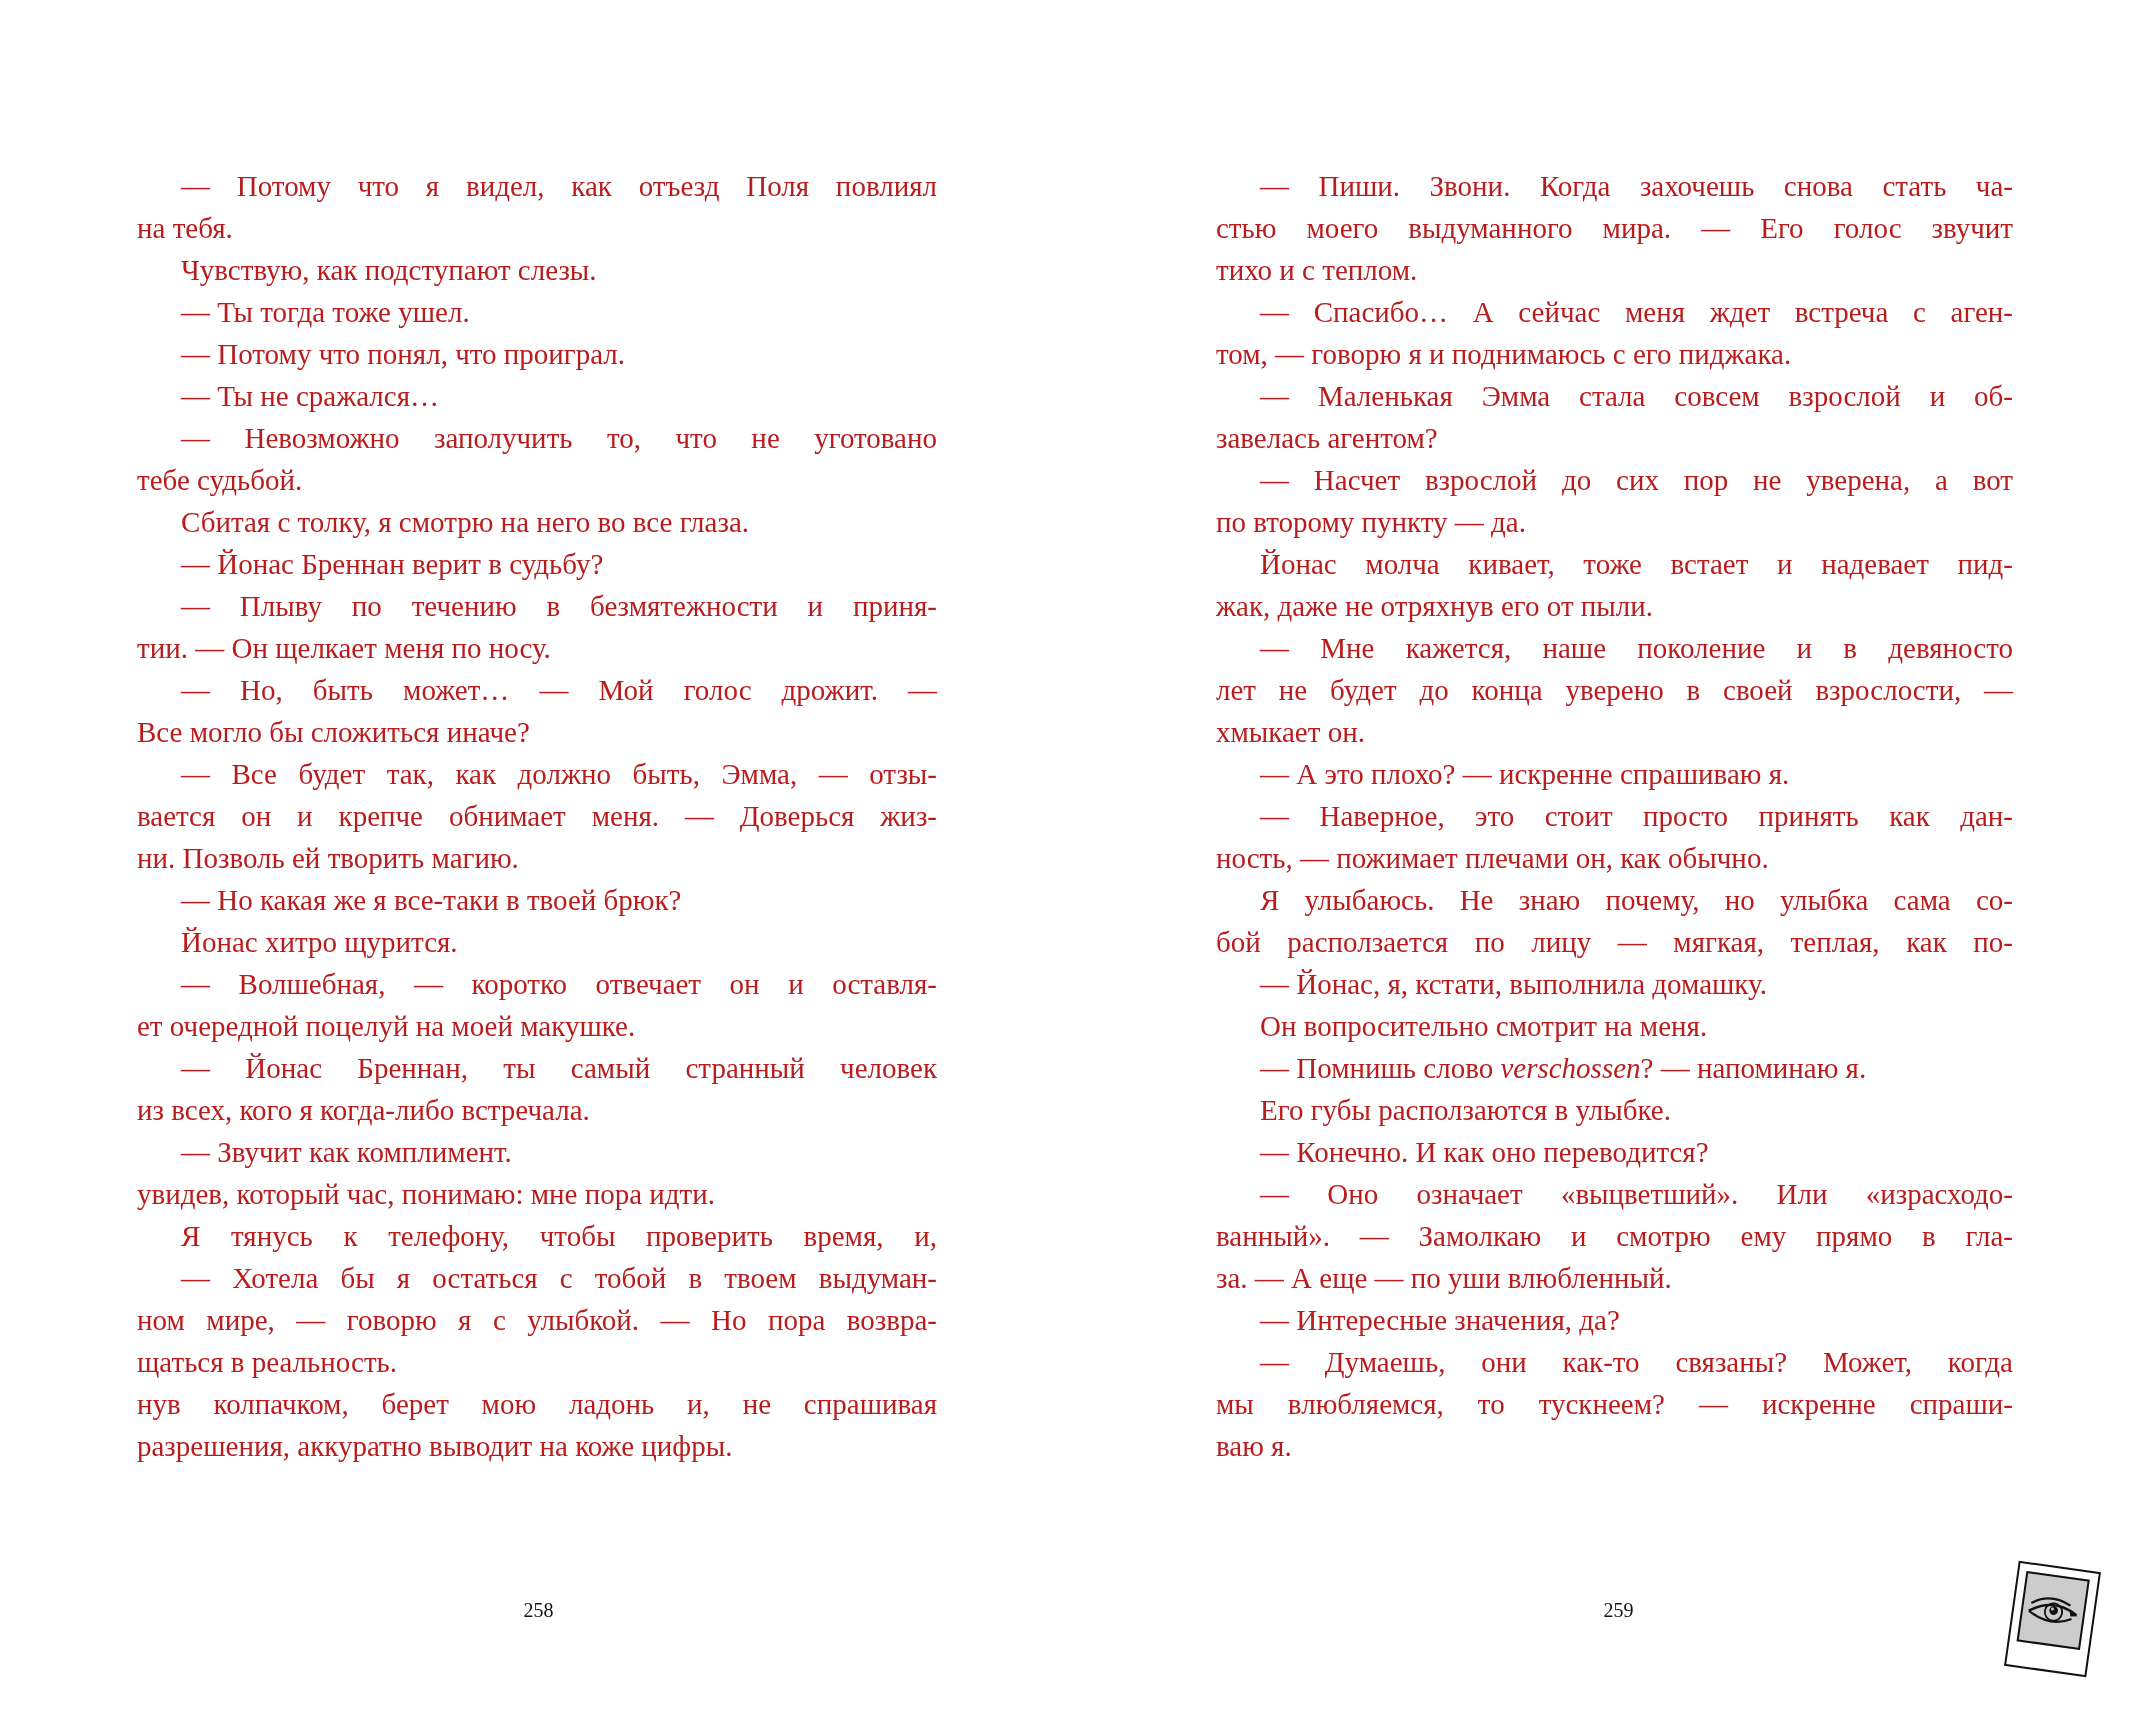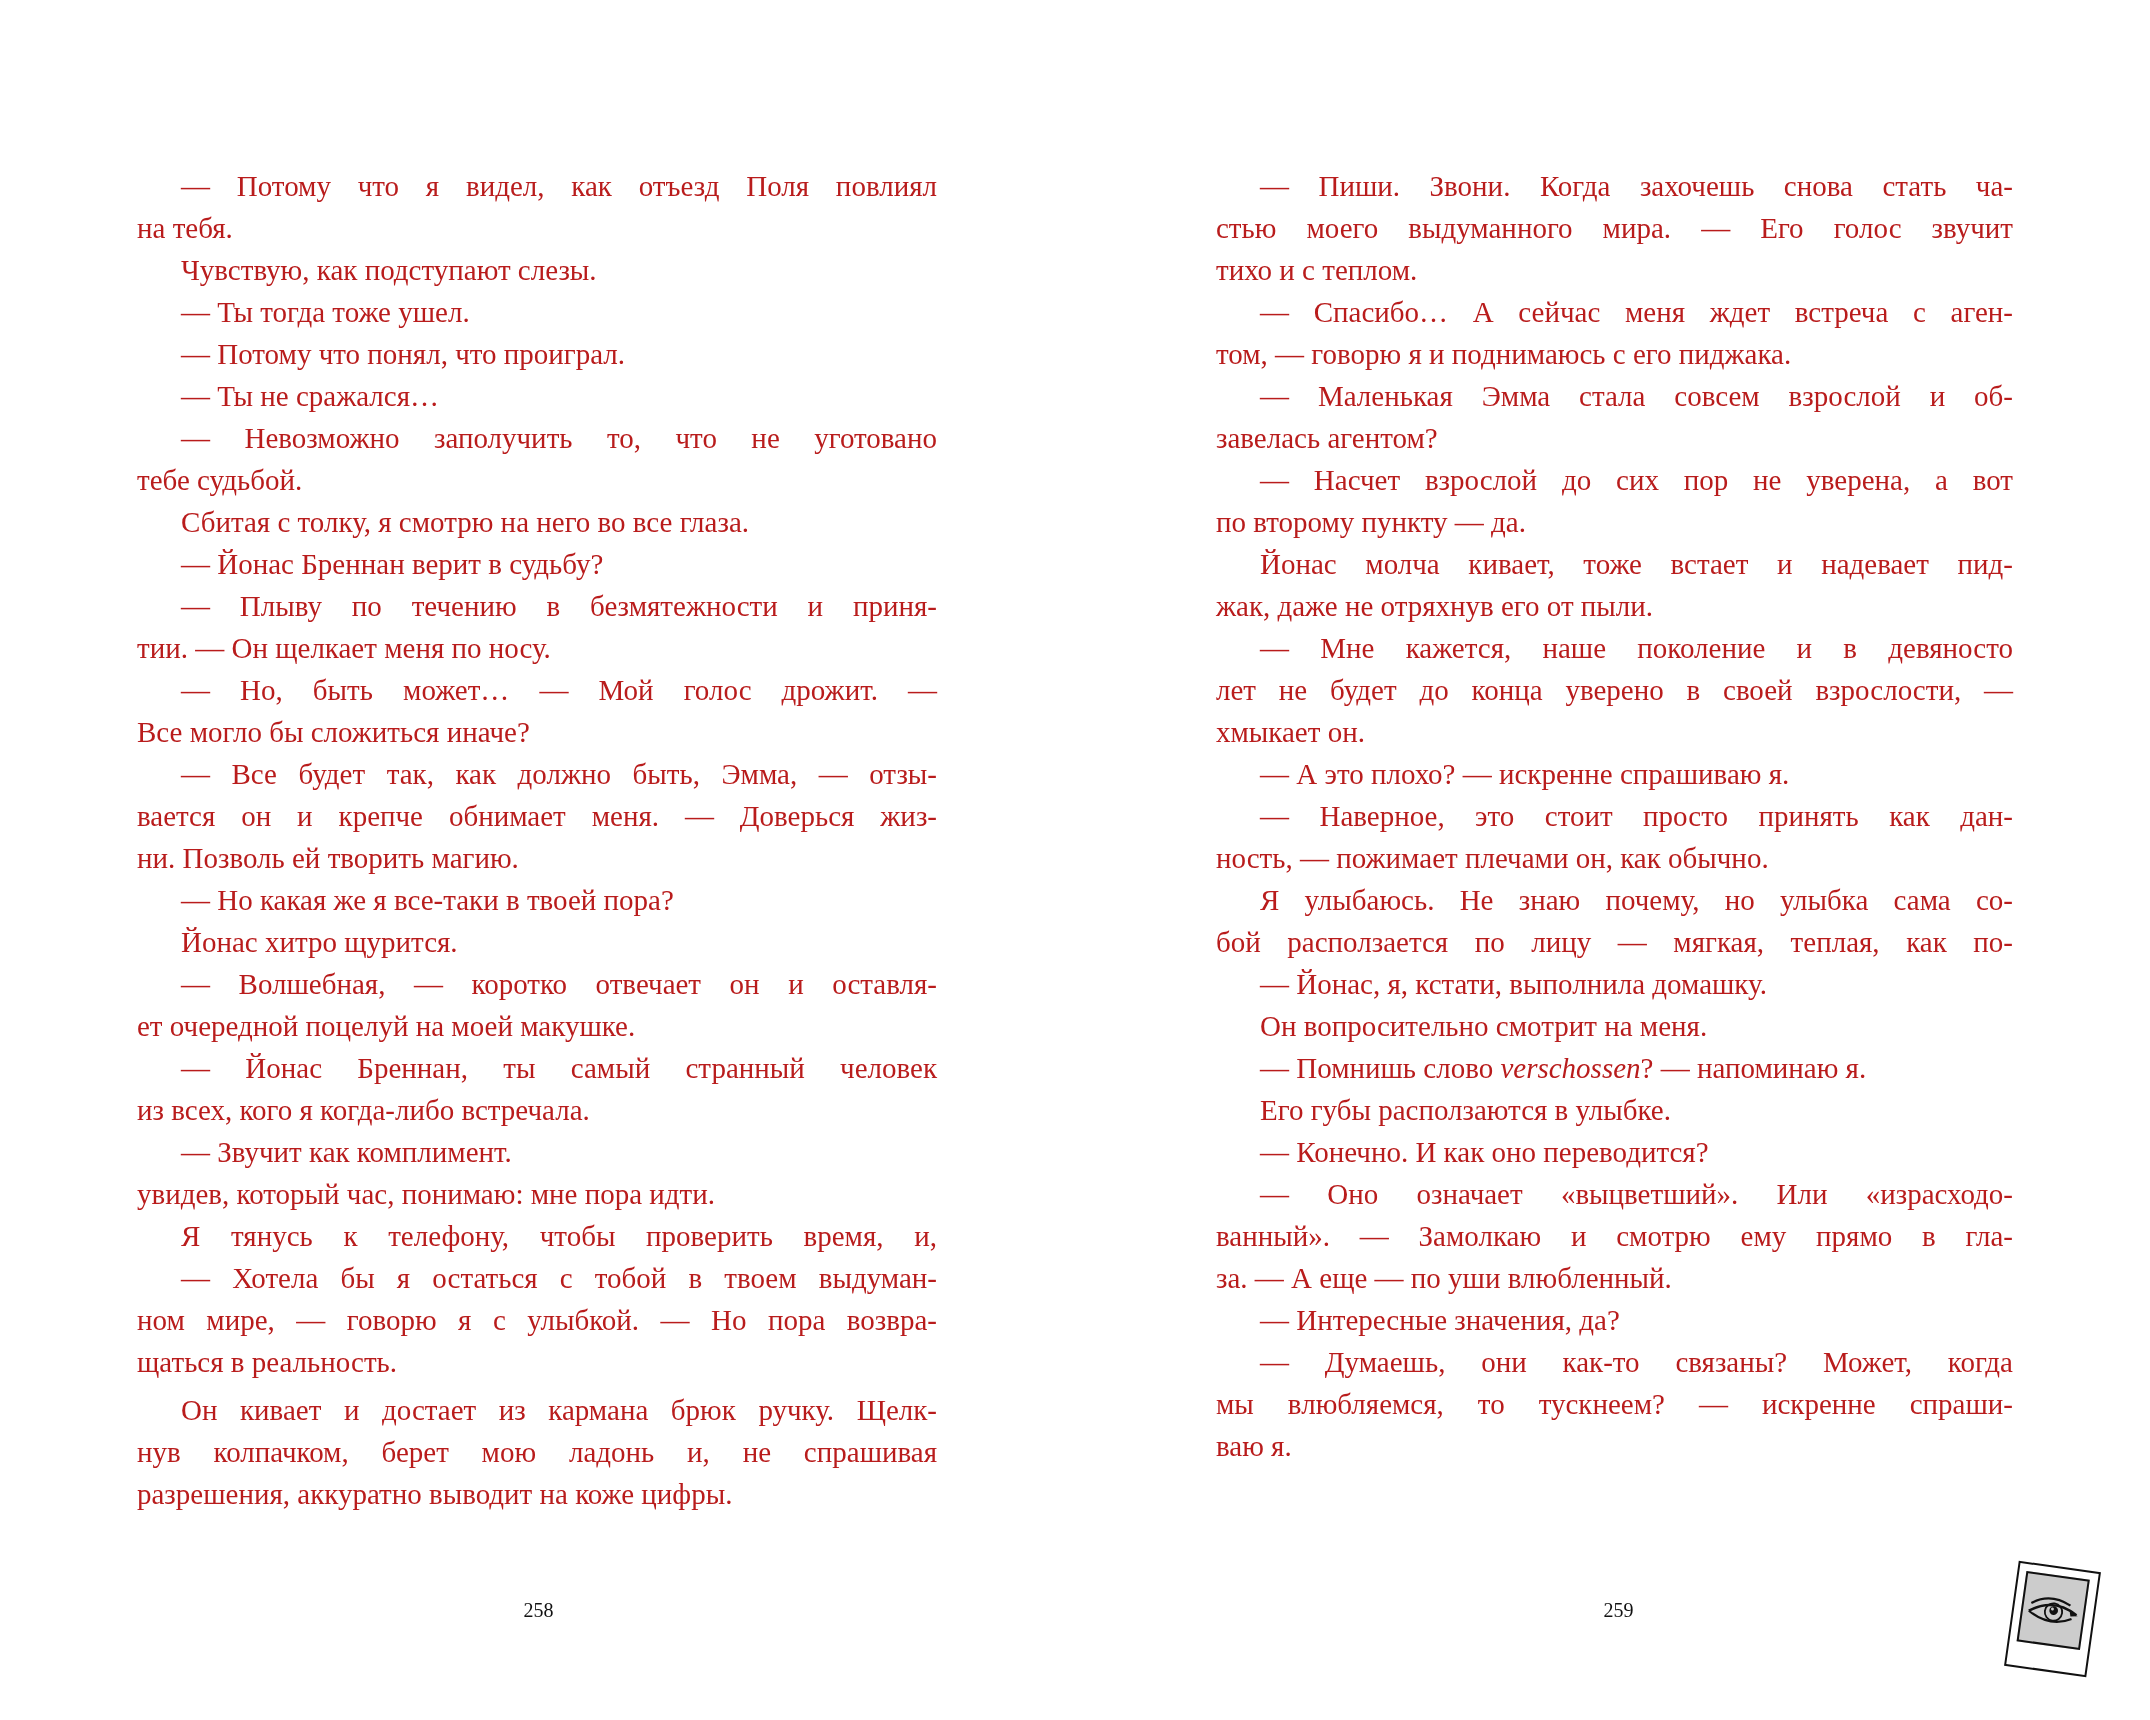--- a/index.html
+++ b/index.html
@@ -71,33 +71,32 @@
     <span class="ln end">тебе судьбой.</span>
     <span class="ln ind end">Сбитая с толку, я смотрю на него во все глаза.</span>
     <span class="ln ind end">— Йонас Бреннан верит в судьбу?</span>
     <span class="ln ind">— Плыву по течению в безмятежности и приня-</span>
     <span class="ln end">тии. — Он щелкает меня по носу.</span>
     <span class="ln ind">— Но, быть может… — Мой голос дрожит. —</span>
     <span class="ln end">Все могло бы сложиться иначе?</span>
     <span class="ln ind">— Все будет так, как должно быть, Эмма, — отзы-</span>
     <span class="ln">вается он и крепче обнимает меня. — Доверься жиз-</span>
     <span class="ln end">ни. Позволь ей творить магию.</span>
-    <span class="ln ind end">— Но какая же я все-таки в твоей пора?</span>
+    <span class="ln ind end">— Но какая же я все-таки в твоей брюк?</span>
     <span class="ln ind end">Йонас хитро щурится.</span>
     <span class="ln ind">— Волшебная, — коротко отвечает он и оставля-</span>
     <span class="ln end">ет очередной поцелуй на моей макушке.</span>
     <span class="ln ind">— Йонас Бреннан, ты самый странный человек</span>
     <span class="ln end">из всех, кого я когда-либо встречала.</span>
     <span class="ln ind end">— Звучит как комплимент.</span>
     <span class="ln end">увидев, который час, понимаю: мне пора идти.</span>
     <span class="ln ind">Я тянусь к телефону, чтобы проверить время, и,</span>
     <span class="ln ind">— Хотела бы я остаться с тобой в твоем выдуман-</span>
     <span class="ln">ном мире, — говорю я с улыбкой. — Но пора возвра-</span>
     <span class="ln end">щаться в реальность.</span>
-    <span class="ln ind gap">Он кивает и достает из кармана брюк ручку. Щелк-</span>
     <span class="ln">нув колпачком, берет мою ладонь и, не спрашивая</span>
     <span class="ln end">разрешения, аккуратно выводит на коже цифры.</span>
   </div>
 <div id="right-col" class="page-col">
     <span class="ln ind">— Пиши. Звони. Когда захочешь снова стать ча-</span>
     <span class="ln">стью моего выдуманного мира. — Его голос звучит</span>
     <span class="ln end">тихо и с теплом.</span>
     <span class="ln ind">— Спасибо… А сейчас меня ждет встреча с аген-</span>
     <span class="ln end">том, — говорю я и поднимаюсь с его пиджака.</span>
     <span class="ln ind">— Маленькая Эмма стала совсем взрослой и об-</span>

